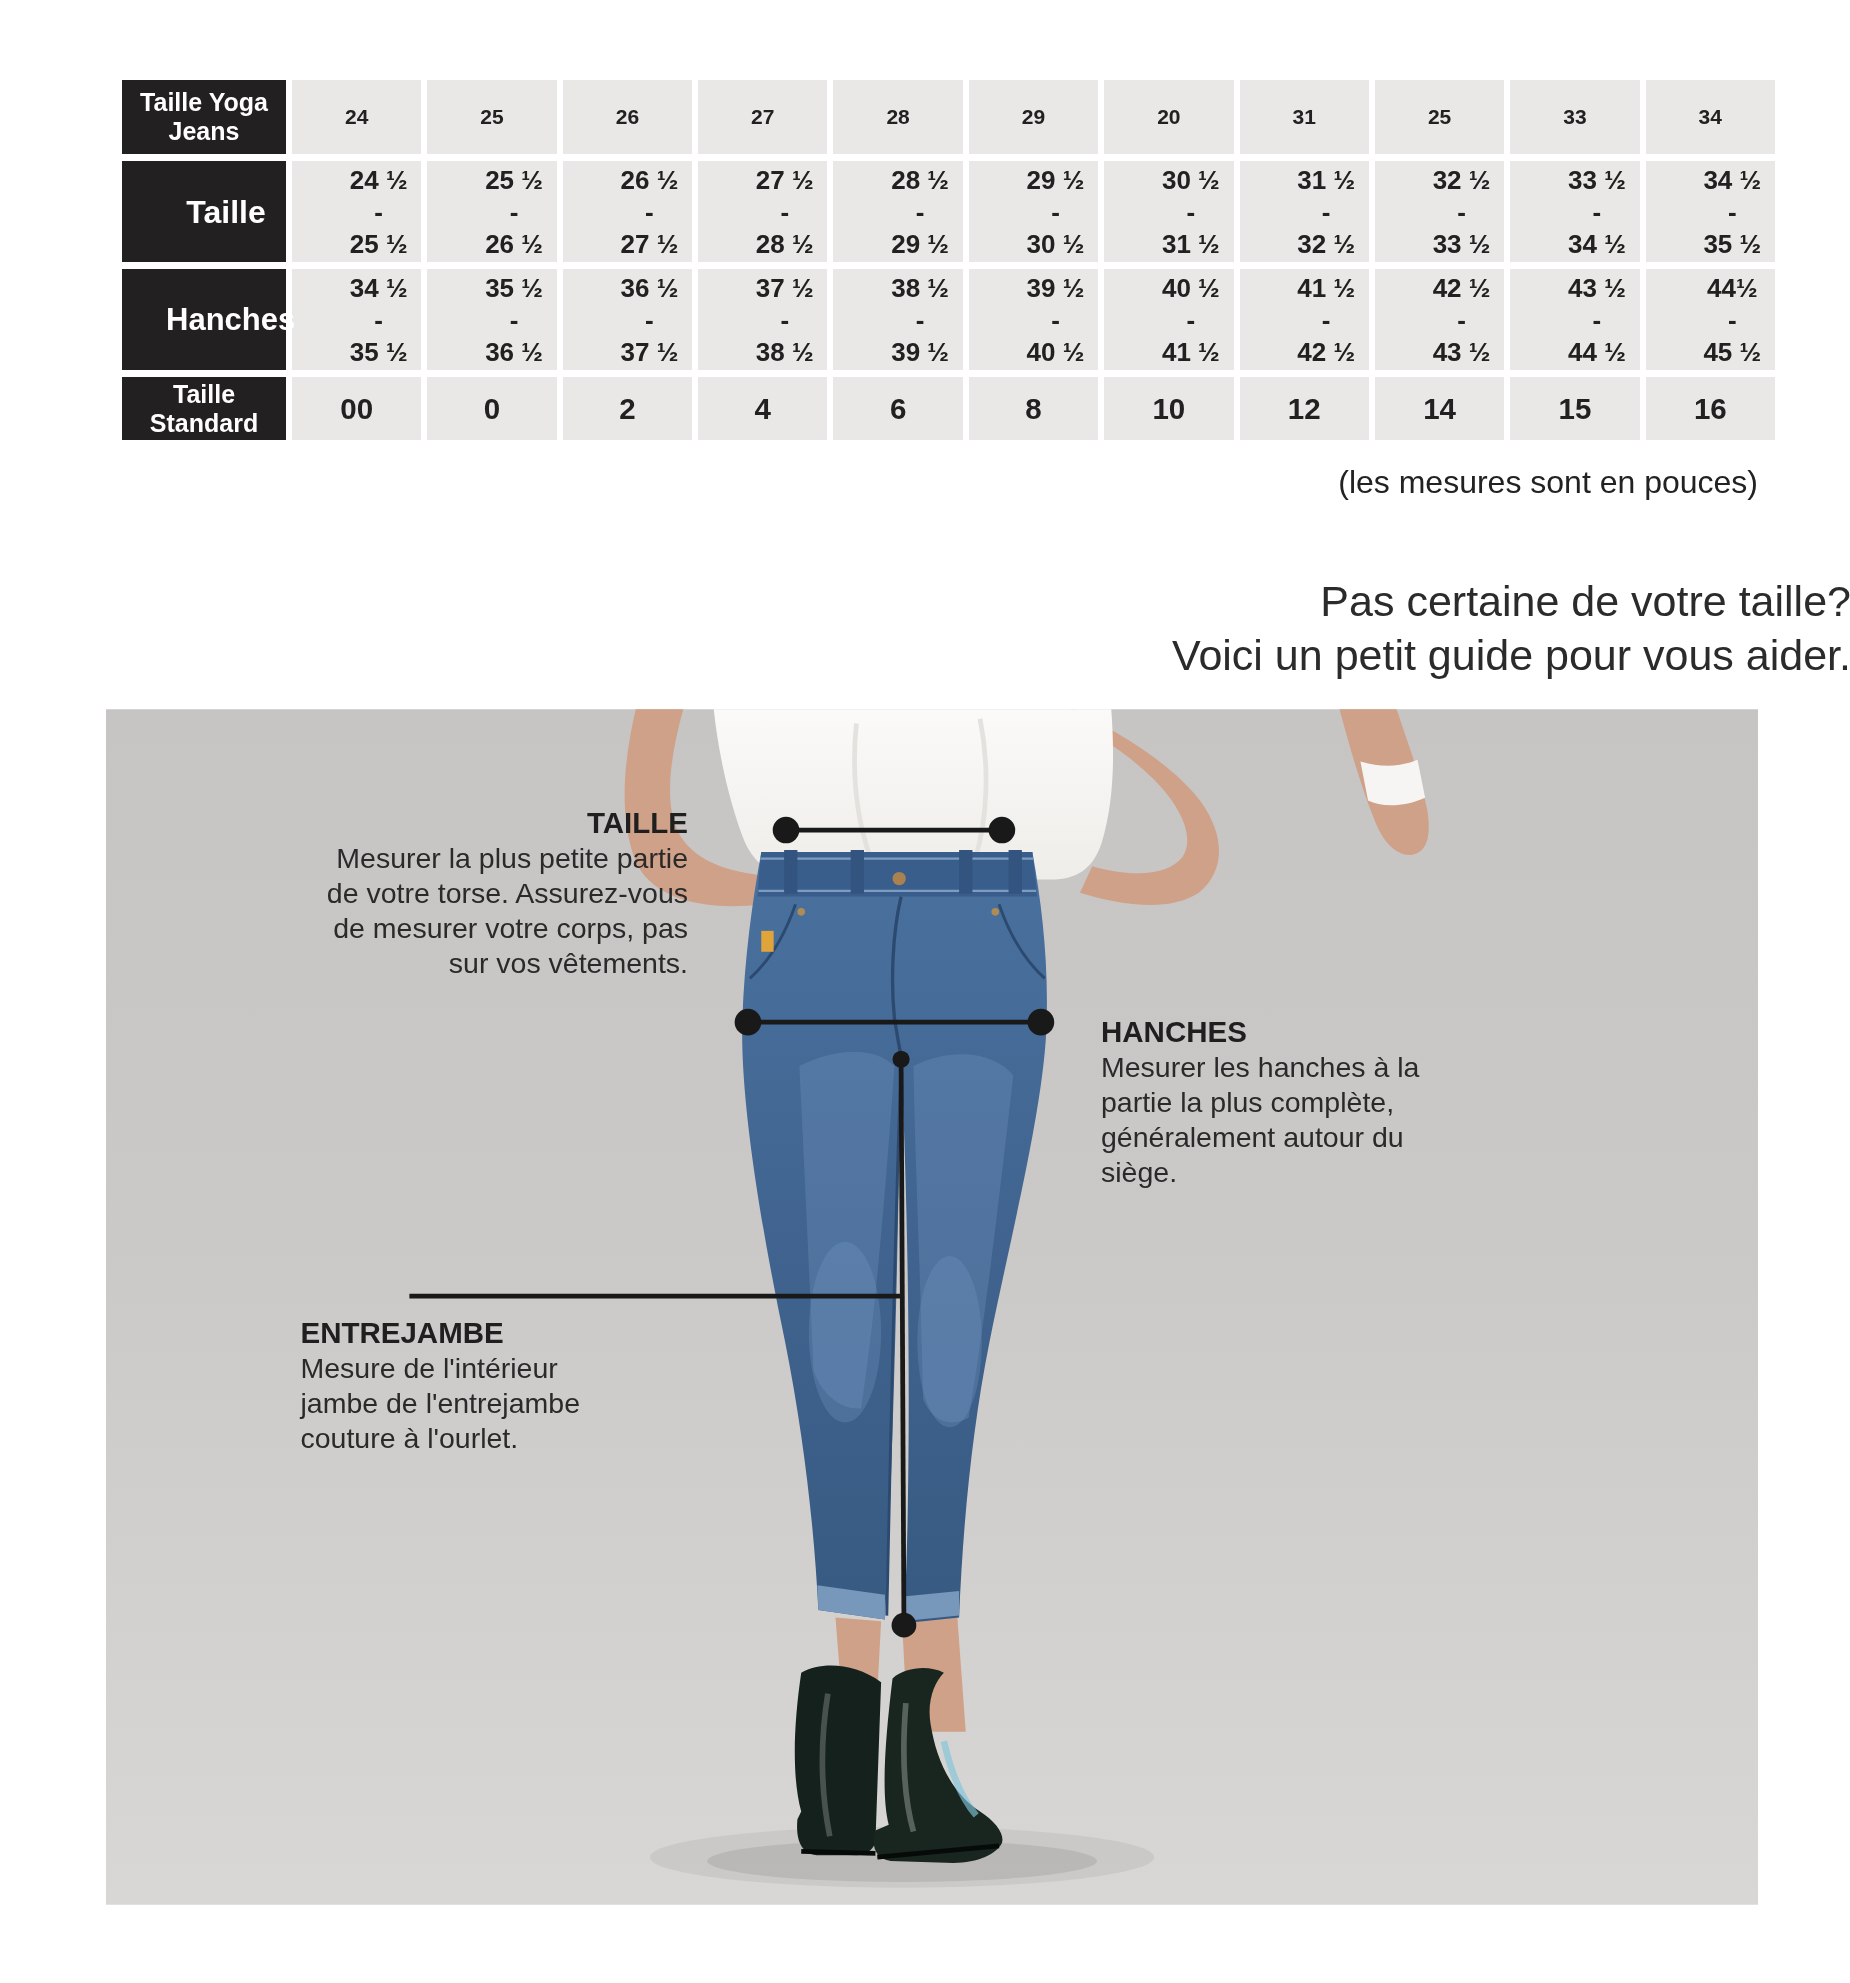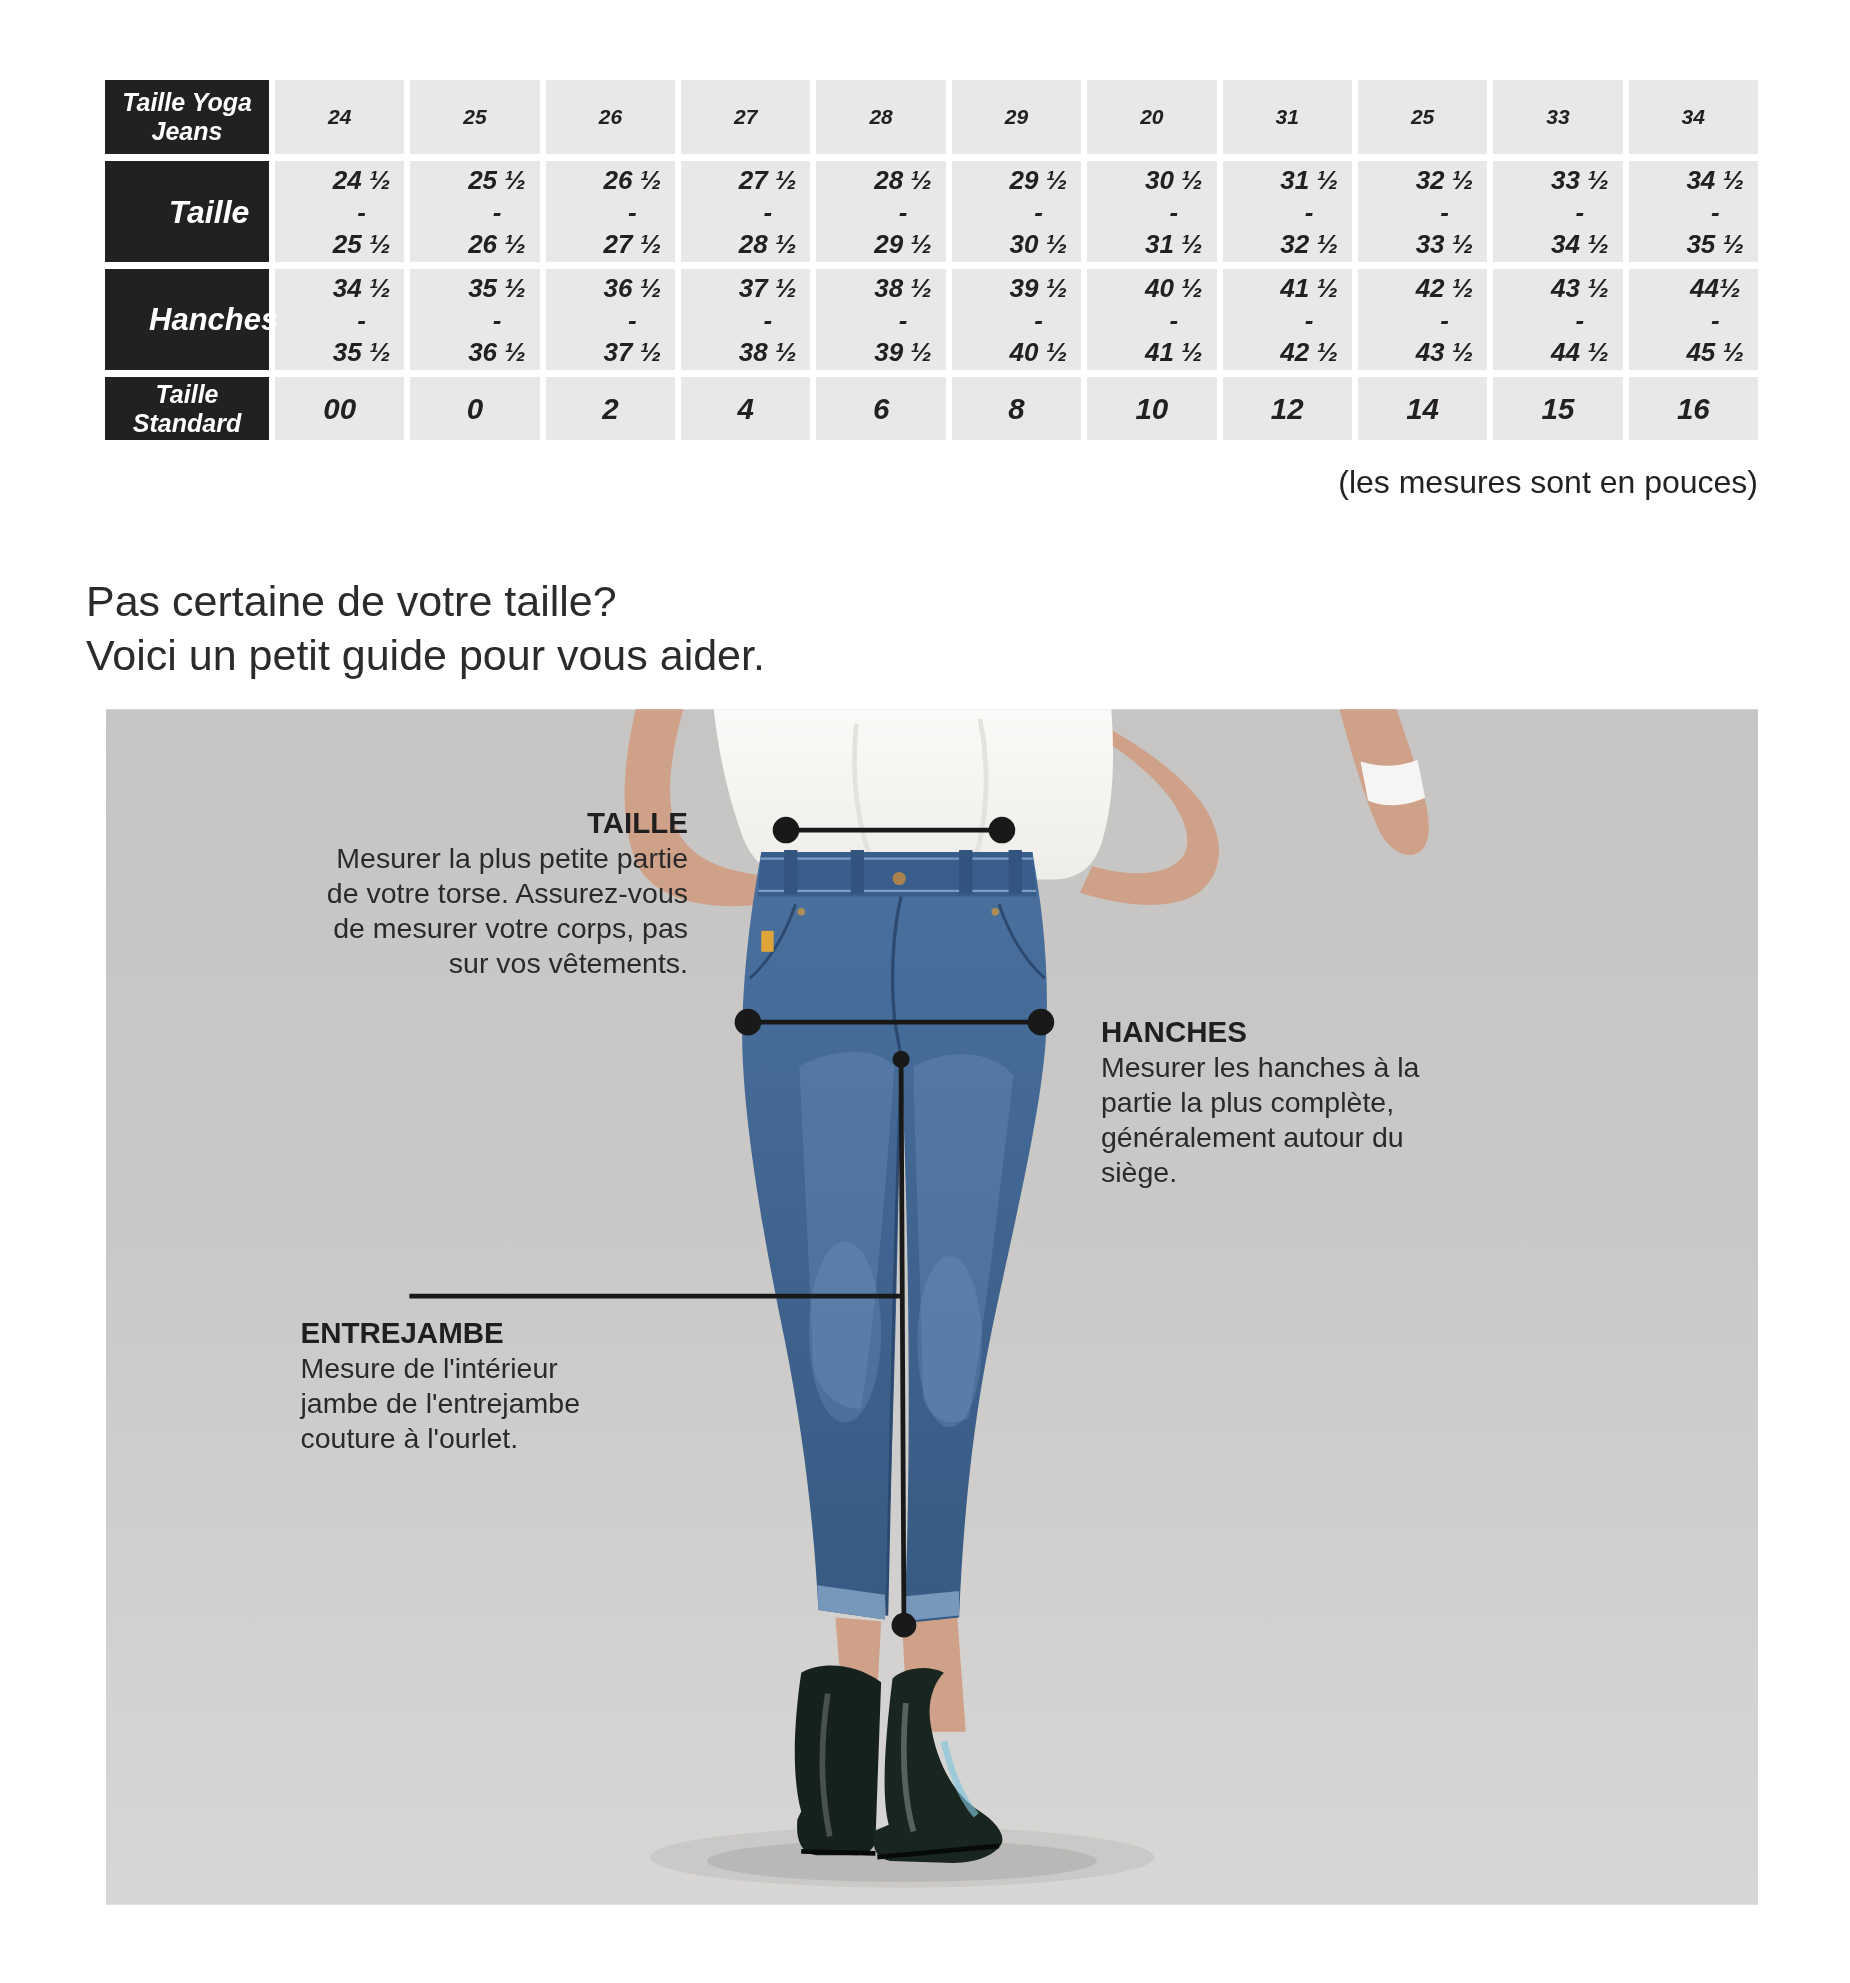--- a/index.html
+++ b/index.html
@@ -1,42 +1,42 @@
 <!DOCTYPE html>
 <html style="font-size:15px"><head>
 <meta charset="utf-8">
 <style>
   html,body{margin:0;padding:0;background:#ffffff;}
   .page{
     position:relative;width:1851px;height:1983px;background:#ffffff;overflow:hidden;
     font-family:"Liberation Sans", sans-serif;color:#212121;
   }
   
-  .table-wrap{position:absolute;left:99px;top:73px;width:1665px;font-style:italic;}
+  .table-wrap{position:absolute;left:116px;top:73px;width:1665px;}
   table.size-table{border-collapse:separate;border-spacing:6.7px 7.6px;width:100%;table-layout:fixed;}
   .size-table td{
     text-align:center;vertical-align:middle;font-weight:bold;color:#232021;
     white-space:pre-line;padding:0;
   }
   .size-table td.hdr{background:#232021;color:#ffffff;}
   .size-table td.cell{background:#e9e8e6;}
   tr.r-sizes td{height:74px;font-size:21px;}
   tr.r-sizes td.hdr{font-size:25px;}
   tr.r-waist td,tr.r-hips td{height:101px;font-size:26px;line-height:32px;padding-left:44px;}
   tr.r-waist td.hdr{font-size:32px;}
   tr.r-hips td.hdr{font-size:31px;}
   tr.r-std td{height:63px;font-size:29.5px;}
   tr.r-std td.hdr{font-size:25px;}
   .units-note{
     position:absolute;top:464px;right:93px;font-size:32px;color:#222222;
   }
   
   .guide-heading{
     position:absolute;top:574px;left:0;width:1851px;box-sizing:border-box;padding-left:86px;
-    text-align:left;font-size:43px;line-height:54px;color:#2b2b2b;white-space:pre-line;
+    text-align:right;font-size:43px;line-height:54px;color:#2b2b2b;white-space:pre-line;
   }
   
   .photo-panel{position:absolute;left:106px;top:709px;width:1652px;height:1196px;}
   .photo-panel svg{display:block;width:100%;height:100%;}
   
   .note-block{position:absolute;color:#262626;}
   .note-block .note-title{font-weight:bold;font-size:29.5px;line-height:36px;color:#1f1f1f;}
   .note-block .note-body{font-size:28.5px;line-height:35px;white-space:pre-line;color:#2a2a2a;}
   .note-taille{top:805px;right:1163px;text-align:right;}
   .note-hanches{top:1014px;left:1101px;text-align:left;}

